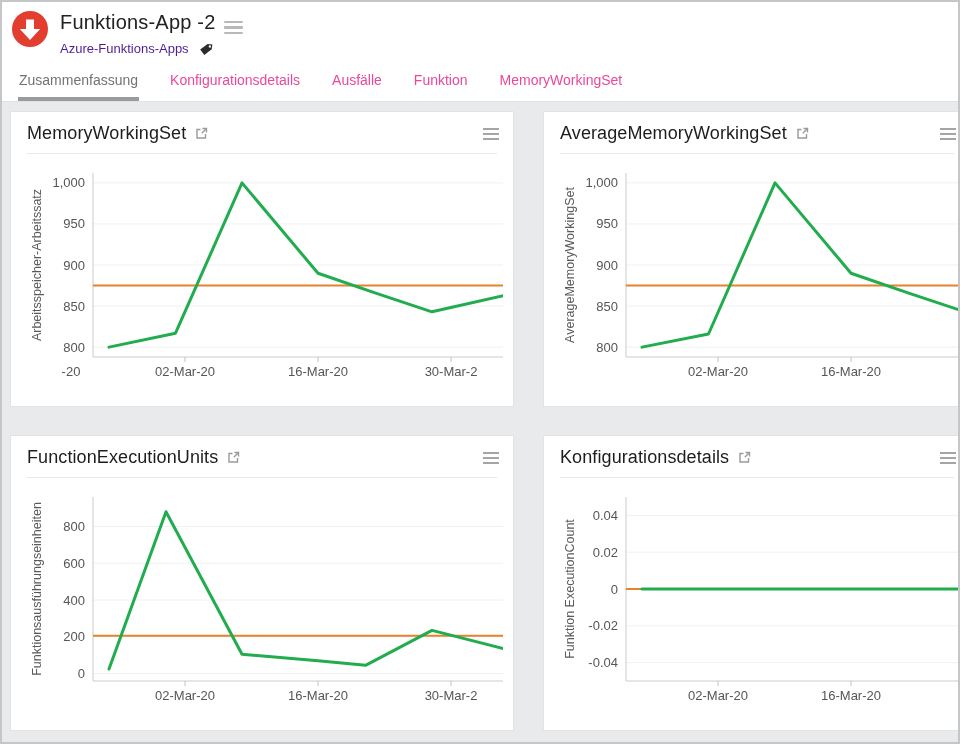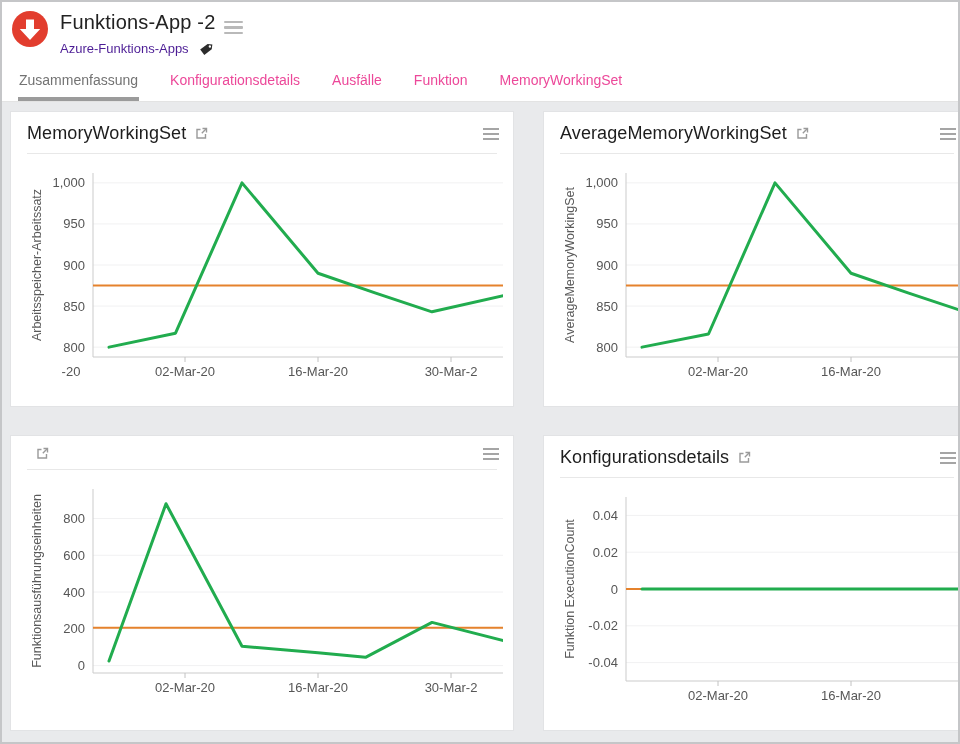--- a/index.html
+++ b/index.html
@@ -157,20 +157,21 @@
           <text x="58" y="108.5" text-anchor="end" font-size="13" fill="#565656">900</text>
           <text x="58" y="67.42857142857144" text-anchor="end" font-size="13" fill="#565656">950</text>
           <text x="58" y="26.35714285714286" text-anchor="end" font-size="13" fill="#565656">1,000</text>
           <text x="14" y="104" font-size="12.5" fill="#5a5a5a" text-anchor="middle" transform="rotate(-90 14 104)">AverageMemoryWorkingSet</text>
           <line x1="66" x2="400" y1="124.53571428571428" y2="124.53571428571428" stroke="#e5822c" stroke-width="2"></line>
           <polyline points="82,186.14285714285714 148.5,173 215,21.85714285714286 291,112.21428571428572 348,131.92857142857144 405,150.82142857142858" fill="none" stroke="#21ac4e" stroke-width="3" stroke-linejoin="round" stroke-linecap="round"></polyline>
         </svg>
       </section>
       <section class="panel">
         <div class="phead">
+          <h2 class="ptitle">FunctionExecutionUnits</h2>
           <span class="extlink">
             <svg width="13" height="13" viewBox="0 0 13 13">
               <path d="M5.5 2.5 H2 v8.5 h8.5 V7" fill="none" stroke="#9a9a9a" stroke-width="1.4"></path>
               <path d="M7.5 1.5 h4 v4" fill="none" stroke="#9a9a9a" stroke-width="1.4"></path>
               <path d="M11.2 1.8 L6.8 6.2" fill="none" stroke="#9a9a9a" stroke-width="1.4"></path>
             </svg>
           </span>
           <span class="pmenu">
             <i></i>
             <i></i>

